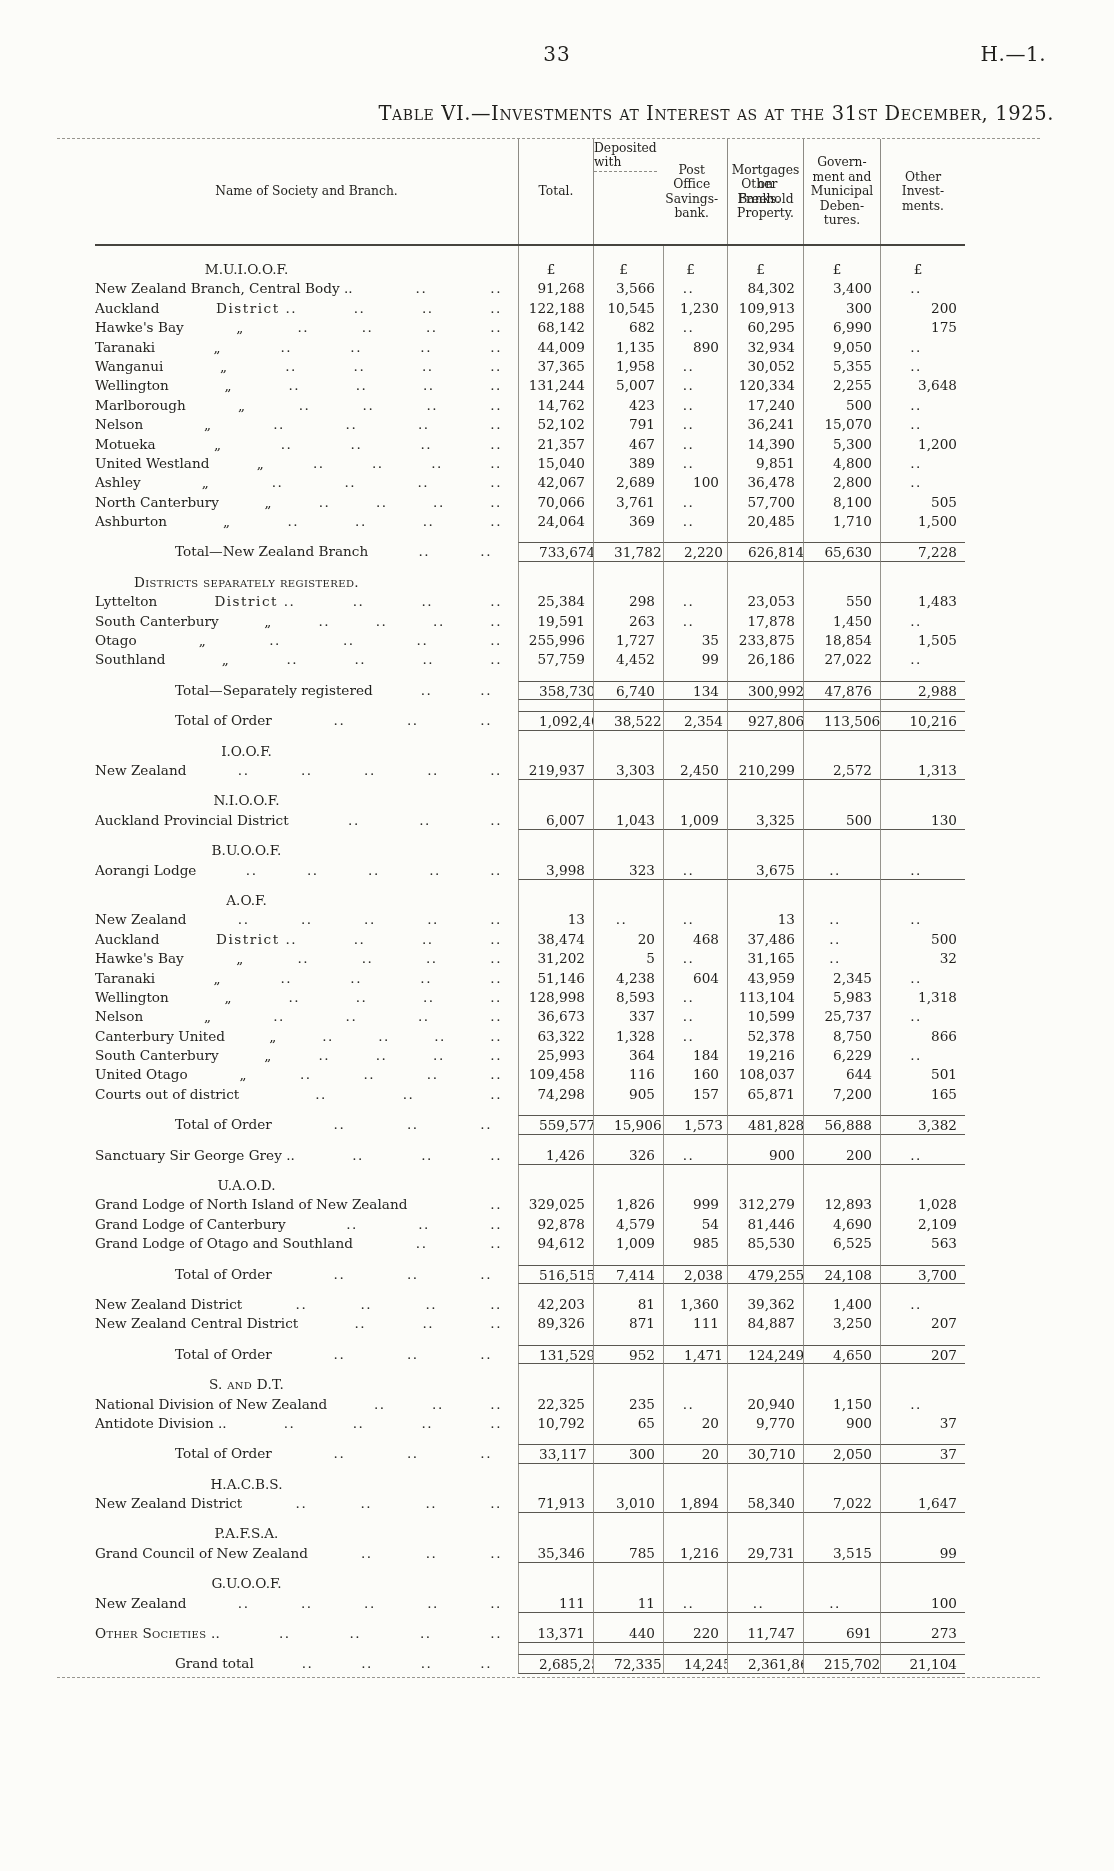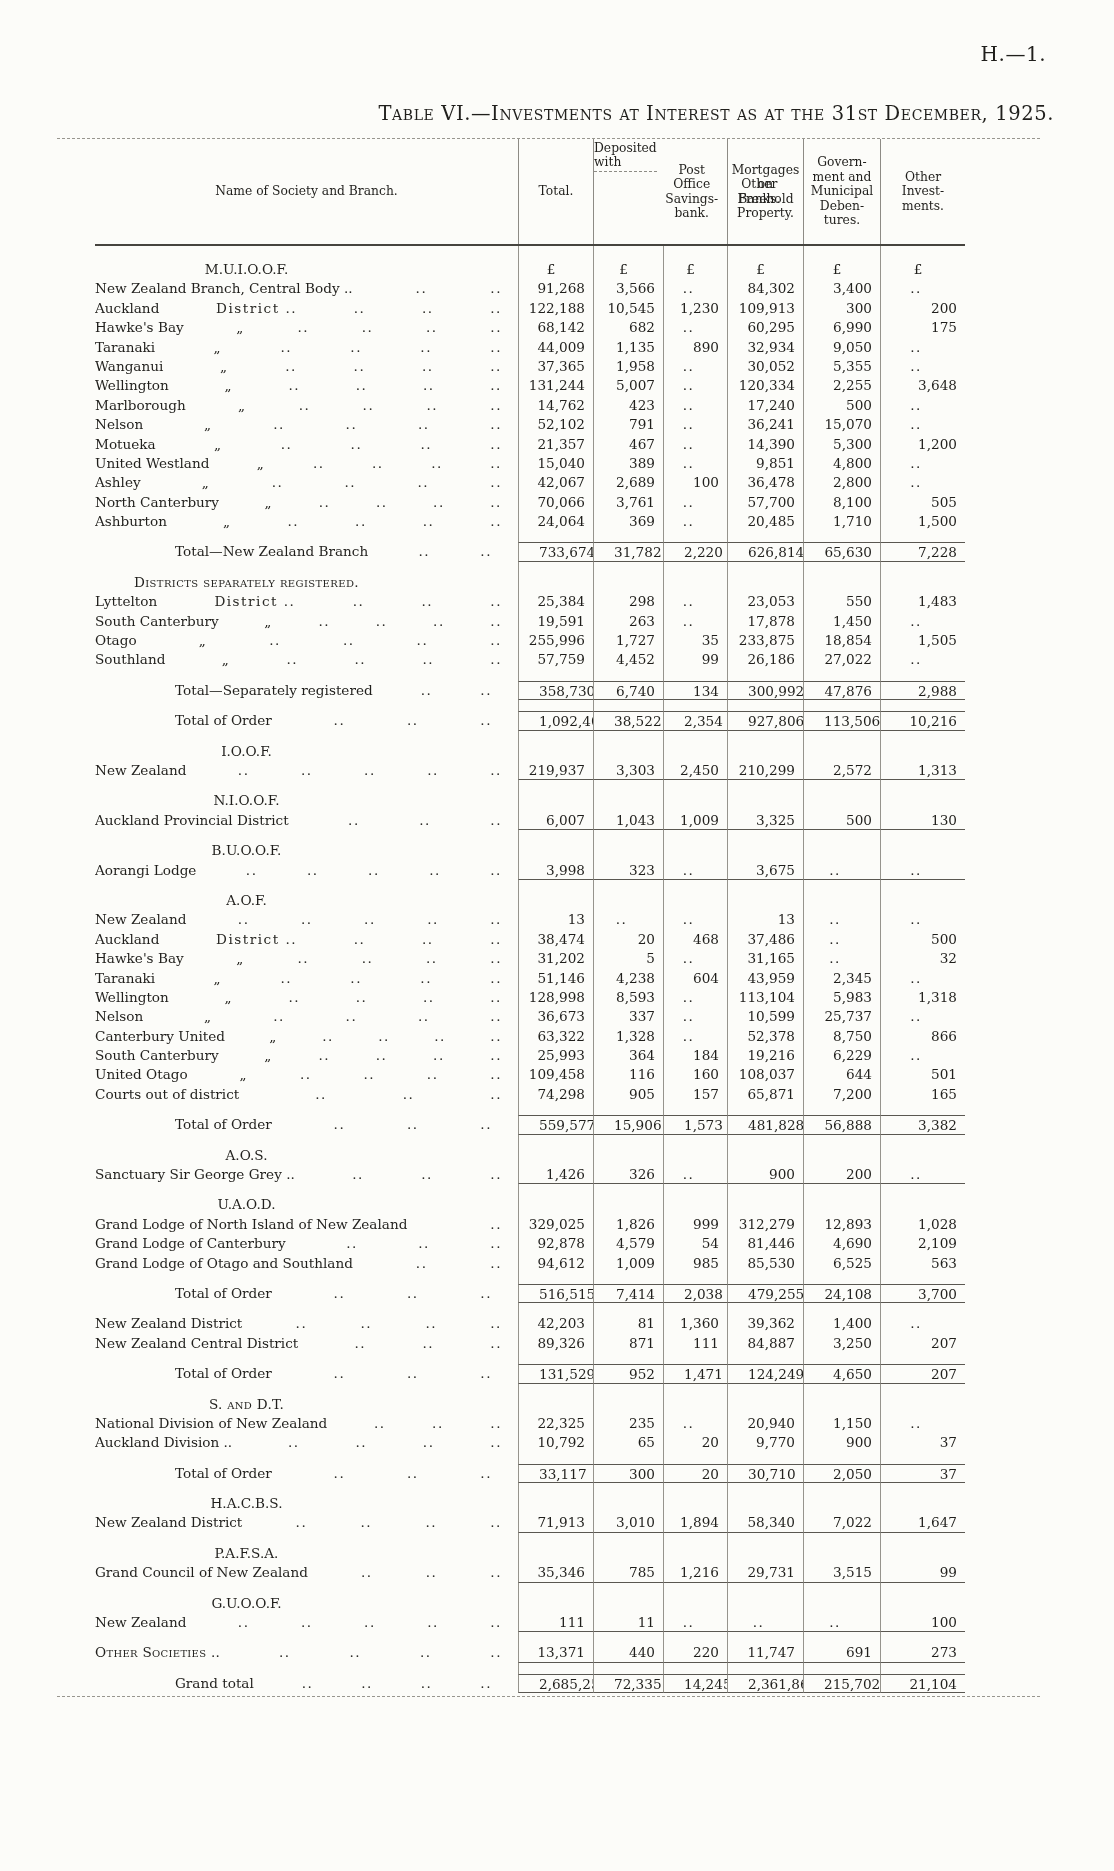--- a/index.html
+++ b/index.html
@@ -58,20 +58,21 @@
   .trow.sec .nmc,.trow.sub .nmc{display:block;text-align:center;padding:0 120px 0 0;}
   .trow.sub .nmc{font-variant:small-caps;letter-spacing:.4px;}
   .sc{font-variant:small-caps;letter-spacing:.3px;}
   .trow.tot .c.vc{border-top:1px solid #5a5751;border-bottom:1px solid #5a5751;padding-left:20px;}
   .trow.rb .c.vc{border-bottom:1px solid #5a5751;}
 </style>
 </head>
 <body>
 
 <div class="page">
+  <div class="page-number">33</div>
   <div class="doc-ref">H.—1.</div>
   <h1 class="title">Table VI.—Investments at Interest as at the 31st December, 1925.</h1>
 
   <div class="content">
     <div class="rule-top"></div>
     <div class="table">
       <div class="thead">
         <div class="hc w-name">Name of Society and Branch.</div>
         <div class="hc w-total">Total.</div>
         <div class="dep-group">
@@ -769,29 +770,20 @@
           </div>
           <div class="trow gap">
             <div class="c nmc w-name"></div>
             <div class="c vc w-total"></div>
             <div class="c vc w-po"></div>
             <div class="c vc w-ob"></div>
             <div class="c vc w-mort"></div>
             <div class="c vc w-gov"></div>
             <div class="c vc w-oi"></div>
           </div>
-          <div class="trow sec">
-            <div class="c nmc w-name"><span>A.O.S.</span></div>
-            <div class="c vc w-total"></div>
-            <div class="c vc w-po"></div>
-            <div class="c vc w-ob"></div>
-            <div class="c vc w-mort"></div>
-            <div class="c vc w-gov"></div>
-            <div class="c vc w-oi"></div>
-          </div>
           <div class="trow d rb">
             <div class="c nmc w-name">
               <span class="nm">Sanctuary Sir George Grey ..</span>
               <span class="ld">..</span>
               <span class="ld">..</span>
               <span class="ld">..</span>
             </div>
             <div class="c vc v w-total">1,426</div>
             <div class="c vc v w-po">326</div>
             <div class="c vc v w-ob dots">..</div>
@@ -967,21 +959,21 @@
             </div>
             <div class="c vc v w-total">22,325</div>
             <div class="c vc v w-po">235</div>
             <div class="c vc v w-ob dots">..</div>
             <div class="c vc v w-mort">20,940</div>
             <div class="c vc v w-gov">1,150</div>
             <div class="c vc v w-oi dots">..</div>
           </div>
           <div class="trow d">
             <div class="c nmc w-name">
-              <span class="nm">Auckland Division ..</span>
+              <span class="nm">Antidote Division ..</span>
               <span class="ld">..</span>
               <span class="ld">..</span>
               <span class="ld">..</span>
               <span class="ld">..</span>
             </div>
             <div class="c vc v w-total">10,792</div>
             <div class="c vc v w-po">65</div>
             <div class="c vc v w-ob">20</div>
             <div class="c vc v w-mort">9,770</div>
             <div class="c vc v w-gov">900</div>

